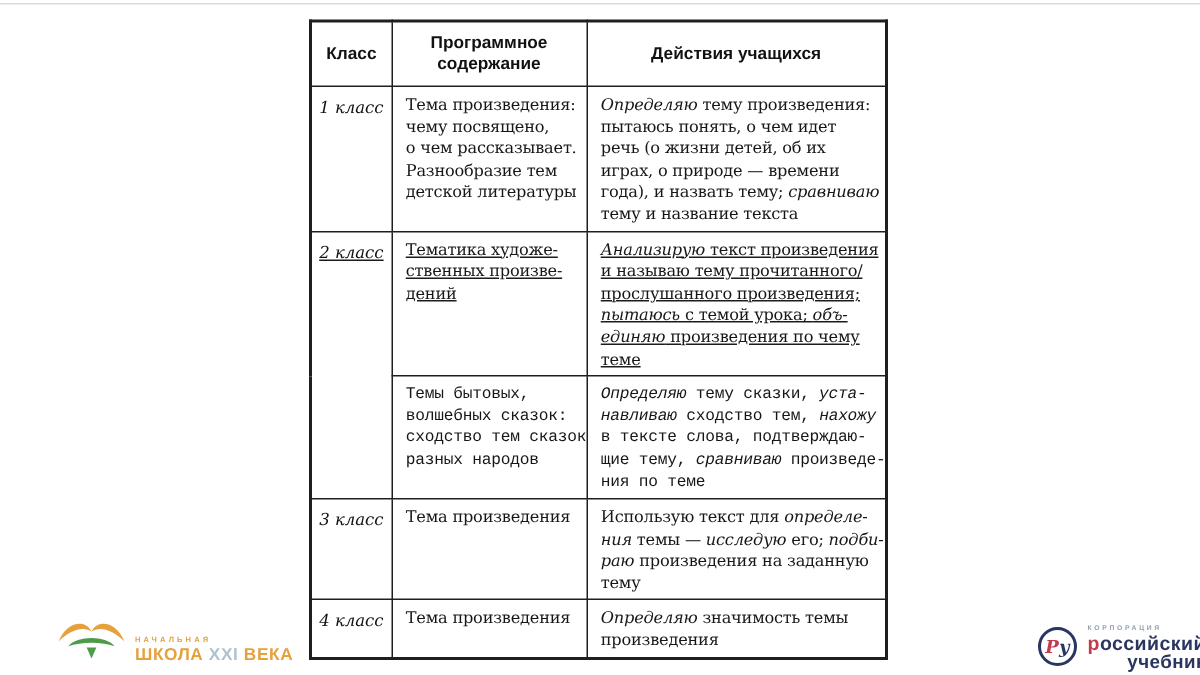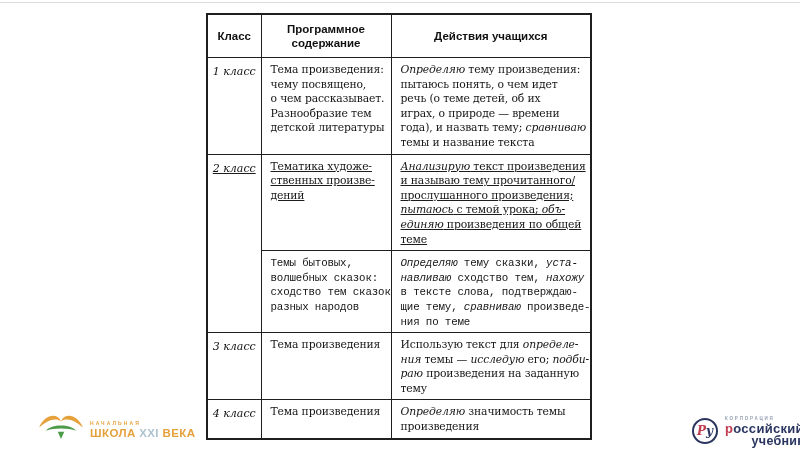--- a/index.html
+++ b/index.html
@@ -21,21 +21,21 @@
   td.content .tl{display:block;white-space:nowrap;}
   td.content i{font-style:italic;}
   tr.r1{height:94px;padding-left:12px;} tr.r2a{height:92px;text-decoration:underline;} tr.r2b{height:79px;font-family:Liberation Mono, monospace;}
   tr.r3{height:65px;} tr.r4{height:39px;}
 
   
   #footer-copy{position:absolute;left:0;right:0;top:428px;text-align:center;
         font-family:"Liberation Sans",sans-serif;font-size:9px;color:#9b9b9b;letter-spacing:0.2px;}
 
   
-  #logo-left{position:absolute;left:36px;top:407px;display:flex;align-items:center;}
+  #logo-left{position:absolute;left:36px;top:407px;display:flex;align-items:flex-end;}
   #bird{width:50px;height:34px;margin-top:2px;}
   #logo-left-text{margin-left:4px;margin-top:8px;font-family:"Liberation Sans",sans-serif;}
   #logo-left-sub{font-size:5px;letter-spacing:2.1px;color:var(--orange,#da9c3e);font-weight:bold;}
   #logo-left-main{font-size:11.5px;font-weight:bold;letter-spacing:0.4px;margin-top:1px;}
   #logo-left-main .w1,#logo-left-main .w3{color:var(--orange,#e5a13c);}
   #logo-left-main .w2{color:var(--paleblue,#aec3cf);}
 
   
   #logo-right{position:absolute;left:692px;top:416px;display:flex;align-items:flex-start;}
   #monogram{width:22px;height:22px;border:2px solid var(--navy,#2a3560);border-radius:50%;
@@ -76,39 +76,39 @@
           <td class="content">
               <div class="tl"><span>Тема произведения:</span></div>
               <div class="tl"><span>чему посвящено,</span></div>
               <div class="tl"><span>о чем рассказывает.</span></div>
               <div class="tl"><span>Разнообразие тем</span></div>
               <div class="tl"><span>детской литературы</span></div>
             </td>
           <td class="content">
               <div class="tl"><i>Определяю</i><span> тему произведения:</span></div>
               <div class="tl"><span>пытаюсь понять, о чем идет</span></div>
-              <div class="tl"><span>речь (о теме детей, об их</span></div>
+              <div class="tl"><span>речь (о жизни детей, об их</span></div>
               <div class="tl"><span>играх, о природе — времени</span></div>
               <div class="tl"><span>года), и назвать тему; </span><i>сравниваю</i></div>
-              <div class="tl"><span>темы и название текста</span></div>
+              <div class="tl"><span>тему и название текста</span></div>
             </td>
         </tr>
         <tr class="r2a">
           <td class="grade" rowspan="2">2 класс</td>
           <td class="content">
               <div class="tl"><span>Тематика художе-</span></div>
               <div class="tl"><span>ственных произве-</span></div>
               <div class="tl"><span>дений</span></div>
             </td>
           <td class="content">
               <div class="tl"><i>Анализирую</i><span> текст произведения</span></div>
               <div class="tl"><span>и называю тему прочитанного/</span></div>
               <div class="tl"><span>прослушанного произведения;</span></div>
               <div class="tl"><i>пытаюсь</i><span> с темой урока; </span><i>объ-</i></div>
-              <div class="tl"><i>единяю</i><span> произведения по общей</span></div>
+              <div class="tl"><i>единяю</i><span> произведения по чему</span></div>
               <div class="tl"><span>теме</span></div>
             </td>
         </tr>
         <tr class="r2b">
           <td class="content">
               <div class="tl"><span>Темы бытовых,</span></div>
               <div class="tl"><span>волшебных сказок:</span></div>
               <div class="tl"><span>сходство тем сказок</span></div>
               <div class="tl"><span>разных народов</span></div>
             </td>

